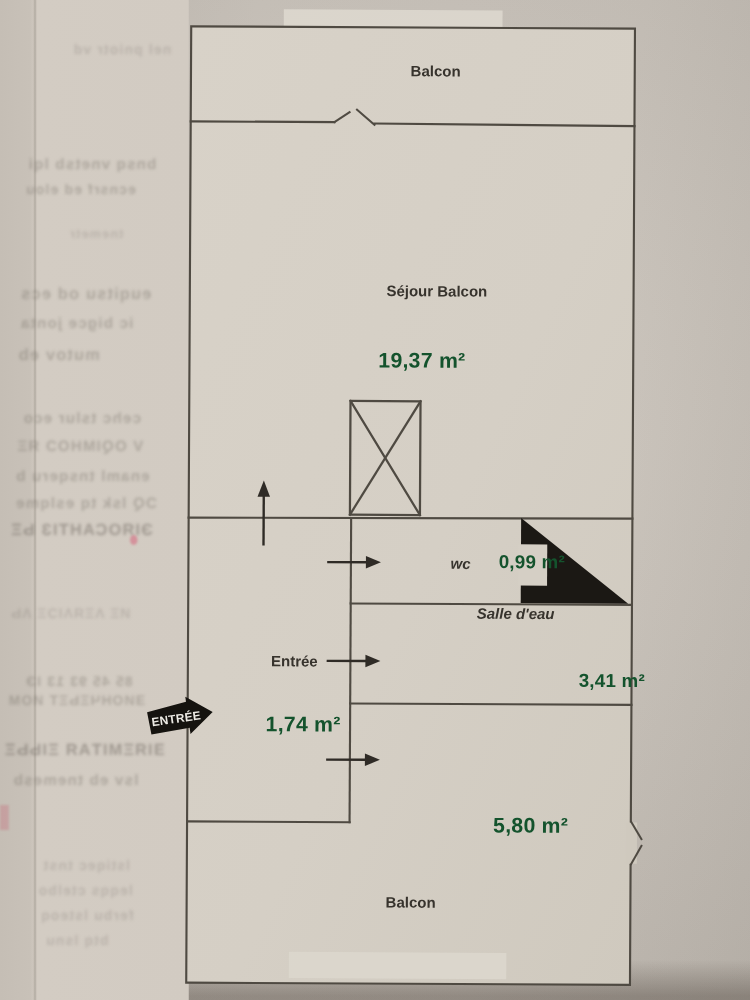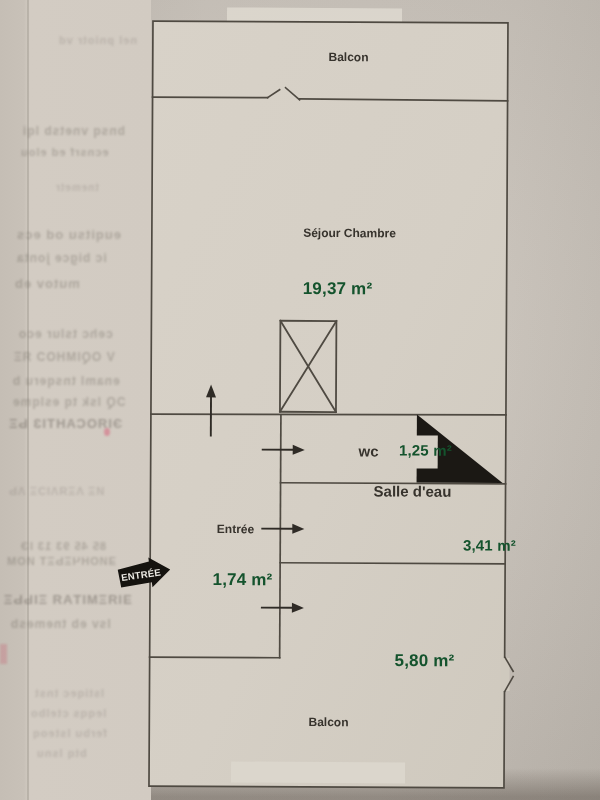--- a/index.html
+++ b/index.html
@@ -26,21 +26,21 @@
   .bl.strong{color:rgba(92,85,78,.42);}
   .pink-dot{position:absolute;left:104px;top:428px;width:6px;height:8px;border-radius:50%;
       background:rgba(214,108,130,.6);filter:blur(.8px);}
   .pink-smear{position:absolute;left:0;top:644px;width:7px;height:20px;
       background:rgba(198,92,112,.3);filter:blur(1px);}
   
   svg.plan{position:absolute;left:0;top:0;}
   
   .lbl{position:absolute;transform:translate(-50%,-50%) rotate(.3deg);color:#37332d;white-space:nowrap;padding-left:39px;}
   .room-name{font-weight:700;font-size:12px;}
-  .room-name.sm{font-size:15px;}
+  .room-name.sm{font-size:12px;font-style:italic;}
   .room-area{font-weight:700;font-size:17px;letter-spacing:.2px;color:#14532d;}
   .room-area.sm{font-size:15px;}
   
   .badge{position:absolute;left:118px;top:557px;transform:rotate(-8deg);}
 </style>
 </head>
 <body>
 
 <div class="bg"></div>
 <div class="left-paper"></div>
@@ -140,24 +140,24 @@
       <g>
         <line x1="262" y1="608" x2="294" y2="608"></line>
         <polygon points="305,608 293,603 293,613" stroke="none"></polygon>
       </g>
     </g>
   </g>
 </svg>
 
 <div>
   <div class="lbl room-name" style="left:329px;top:57px">Balcon</div>
-  <div class="lbl room-name" style="left:330px;top:233px">Séjour Chambre</div>
+  <div class="lbl room-name" style="left:330px;top:233px">Séjour Balcon</div>
   <div class="lbl room-area" style="left:318px;top:289px">19,37 m²</div>
   <div class="lbl room-name sm" style="left:349px;top:451px">wc</div>
-  <div class="lbl room-area sm" style="left:406px;top:450px">1,25 m²</div>
+  <div class="lbl room-area sm" style="left:406px;top:450px">0,99 m²</div>
   <div class="lbl room-name" style="left:216px;top:529px">Entrée</div>
   <div class="lbl room-area" style="left:223px;top:580px">1,74 m²</div>
   <div class="lbl room-name sm" style="left:393px;top:491px">Salle d'eau</div>
   <div class="lbl room-area sm" style="left:470px;top:545px">3,41 m²</div>
   <div class="lbl room-area" style="left:405px;top:661px">5,80 m²</div>
   <div class="lbl room-name" style="left:309px;top:722px">Balcon</div>
 </div>
 
 <div class="badge">
   <svg width="56" height="36" viewBox="0 0 56 36">

